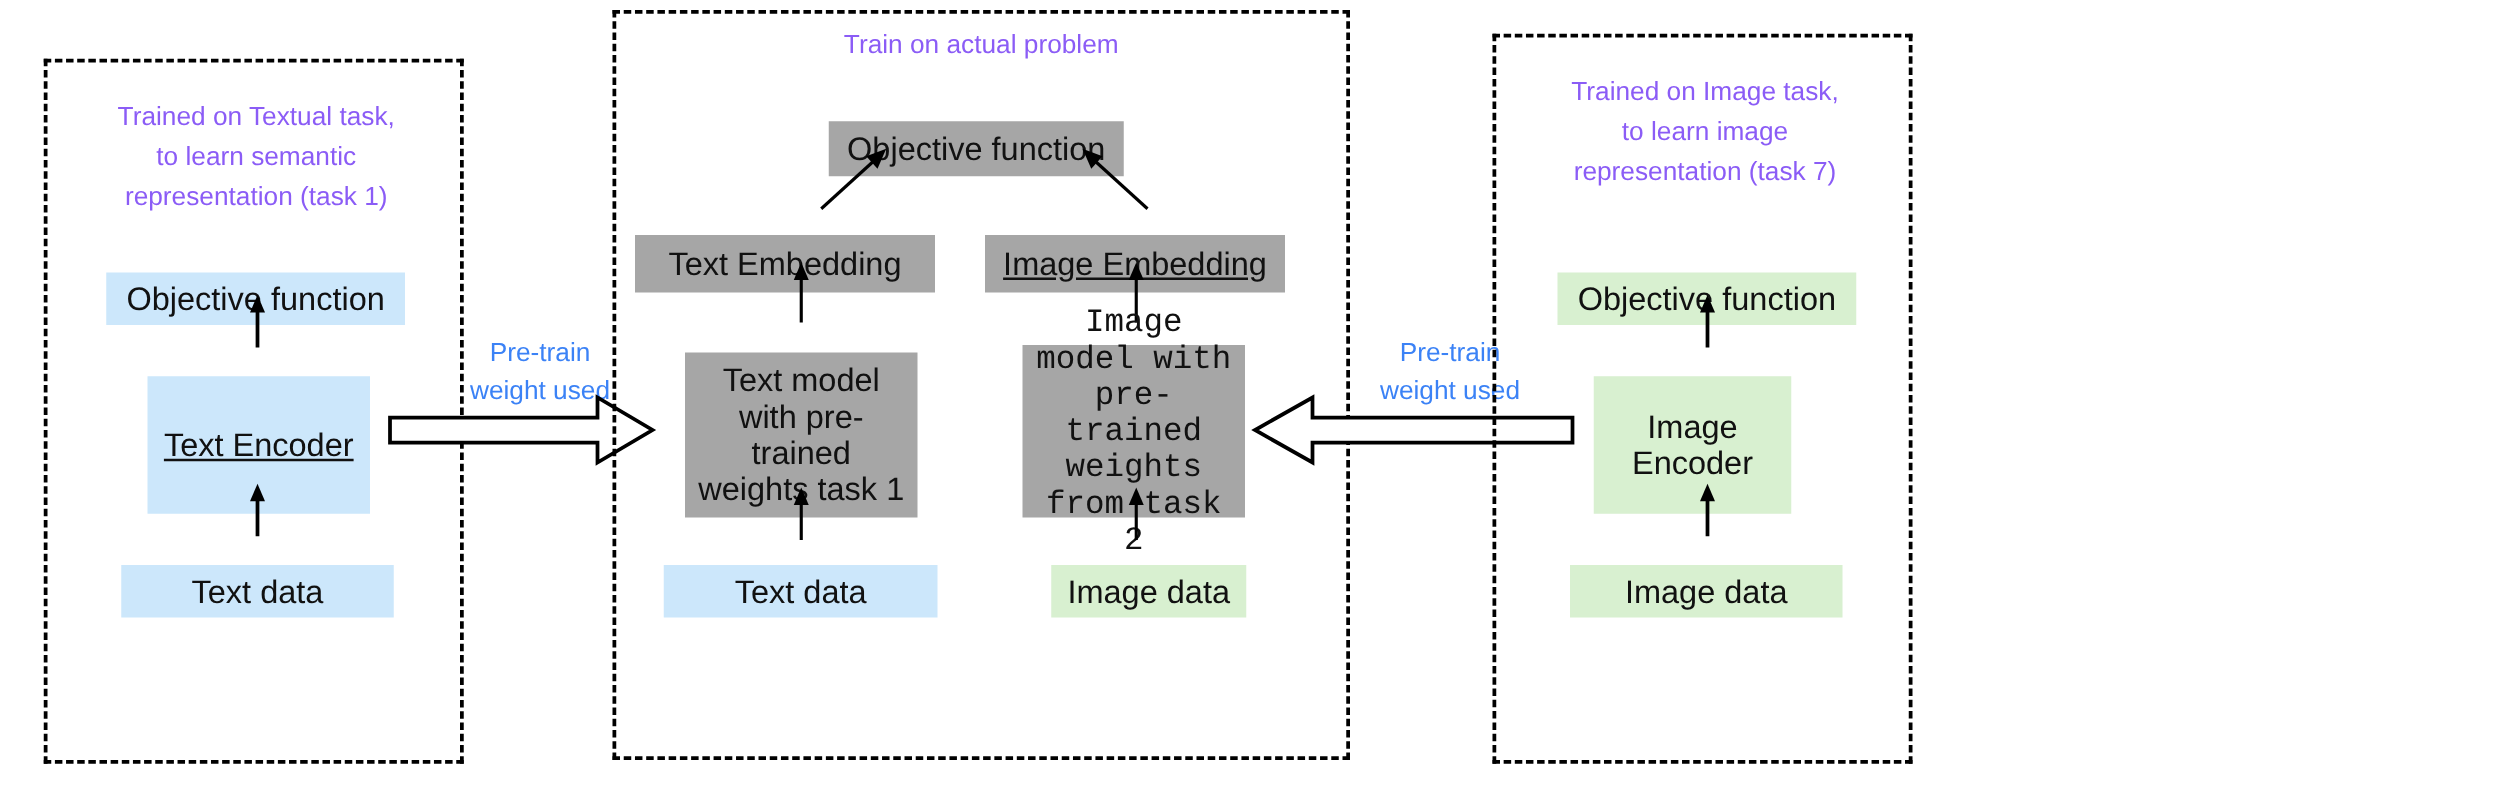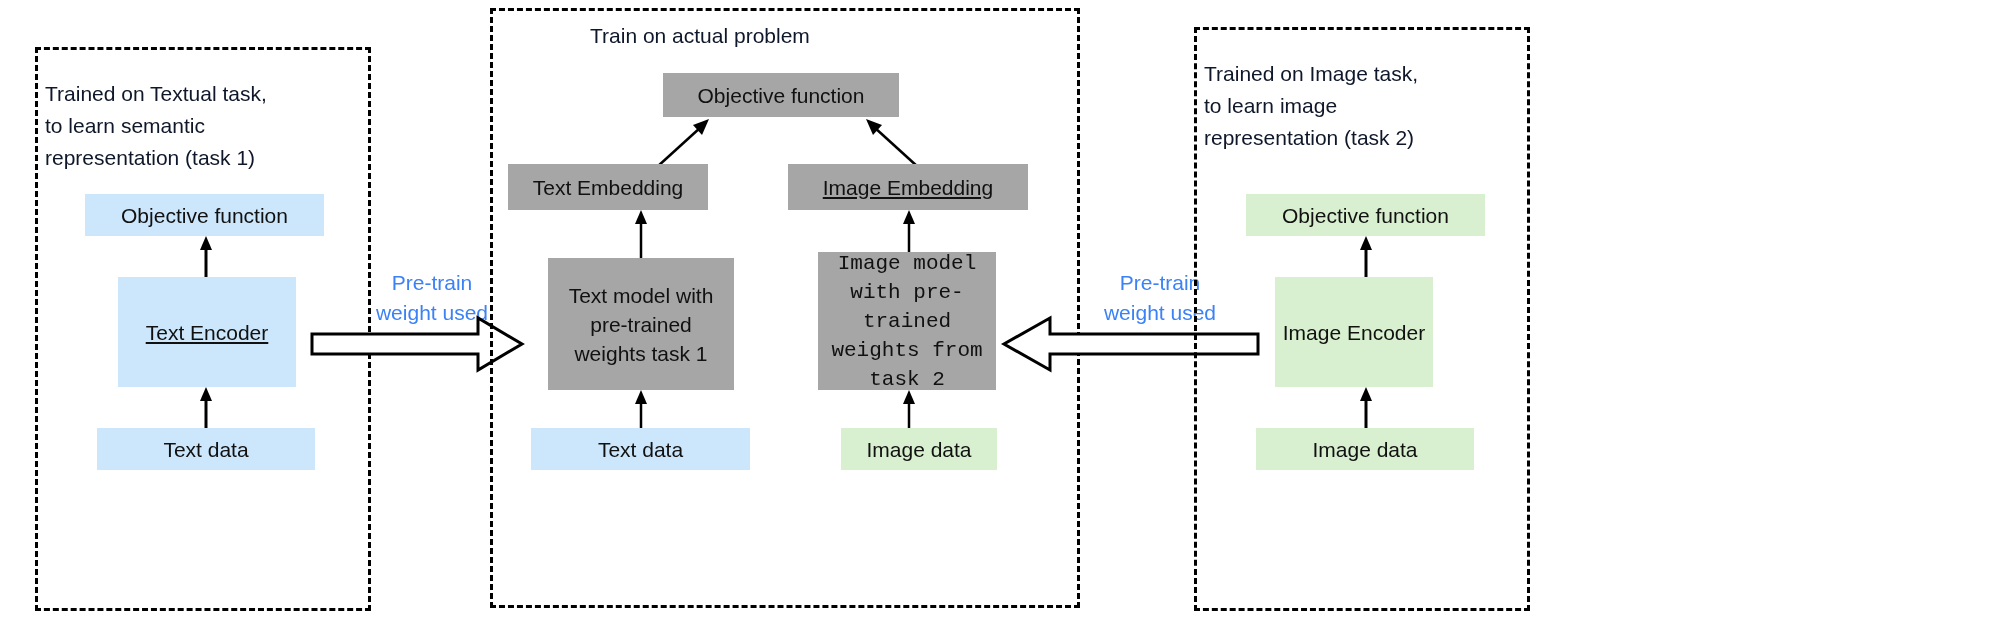--- a/index.html
+++ b/index.html
@@ -16,36 +16,38 @@
     overflow: hidden;
   }
   .panel {
     position: absolute;
     border: 3px dashed #000000;
     box-sizing: border-box;
     background: transparent;
   }
   .panel-title {
     position: absolute;
+    text-align: center;
     font-size: 21px;
     line-height: 32px;
-    color: #0f172a;
+    color: #8b5cf6;
     white-space: pre-line;
   }
   .box {
     position: absolute;
     box-sizing: border-box;
     display: flex;
     align-items: center;
     justify-content: center;
     text-align: center;
-    font-size: 21px;
+    font-size: 26px;
     line-height: 29px;
     color: #111111;
     padding: 2px 6px;
+    margin-top: 24px;
   }
   .box.blue  { background: #cce7fb; }
   .box.green { background: #d8f0d0; }
   .box.gray  { background: #a6a6a6; }
 
   .arrow-svg {
     position: absolute;
     overflow: visible;
     pointer-events: none;
   }
@@ -110,21 +112,21 @@
   <svg class="arrow-svg" style="left:655px; top:117px; width:58px; height:52px;">
     <line x1="2" y1="50" x2="46" y2="10" stroke="#000" stroke-width="2.5"></line>
     <polygon points="54,2 38,8 47,18" fill="#000"></polygon>
   </svg>
 
   <svg class="arrow-svg" style="left:862px; top:117px; width:58px; height:52px;">
     <line x1="56" y1="50" x2="12" y2="10" stroke="#000" stroke-width="2.5"></line>
     <polygon points="4,2 20,8 11,18" fill="#000"></polygon>
   </svg>
 
-  <div class="box gray" style="left:508px; top:164px; width:200px; height:46px;">Text Embedding</div>
+  <div class="box gray" style="left:508px; top:164px; width:240px; height:46px;">Text Embedding</div>
 
   <div class="box gray" style="left:788px; top:164px; width:240px; height:46px;text-decoration:underline;">Image Embedding</div>
 
   <svg class="arrow-svg" style="left:630px; top:210px; width:22px; height:48px;">
     <line x1="11" y1="48" x2="11" y2="9" stroke="#000" stroke-width="2.5"></line>
     <polygon points="11,0 5,14 17,14" fill="#000"></polygon>
   </svg>
 
   <svg class="arrow-svg" style="left:898px; top:210px; width:22px; height:48px;">
     <line x1="11" y1="48" x2="11" y2="9" stroke="#000" stroke-width="2.5"></line>
@@ -153,21 +155,21 @@
 weight used</div>
 
   <svg class="bigarrow" style="left:1000px; top:314px; width:262px; height:60px;">
     <polygon class="hollow" points="258,20 50,20 50,4 4,30 50,56 50,40 258,40"></polygon>
   </svg>
 
   <div class="panel" style="left:1194px; top:27px; width:336px; height:584px;"></div>
 
   <div class="panel-title" style="left:1204px; top:58px; width:320px;">Trained on Image task,
 to learn image
-representation (task 2)</div>
+representation (task 7)</div>
 
   <div class="box green" style="left:1246px; top:194px; width:239px; height:42px;">Objective function</div>
 
   <svg class="arrow-svg" style="left:1355px; top:236px; width:22px; height:42px;">
     <line x1="11" y1="42" x2="11" y2="9" stroke="#000" stroke-width="3"></line>
     <polygon points="11,0 5,14 17,14" fill="#000"></polygon>
   </svg>
 
   <div class="box green" style="left:1275px; top:277px; width:158px; height:110px;text-align:center;">Image Encoder</div>
 

